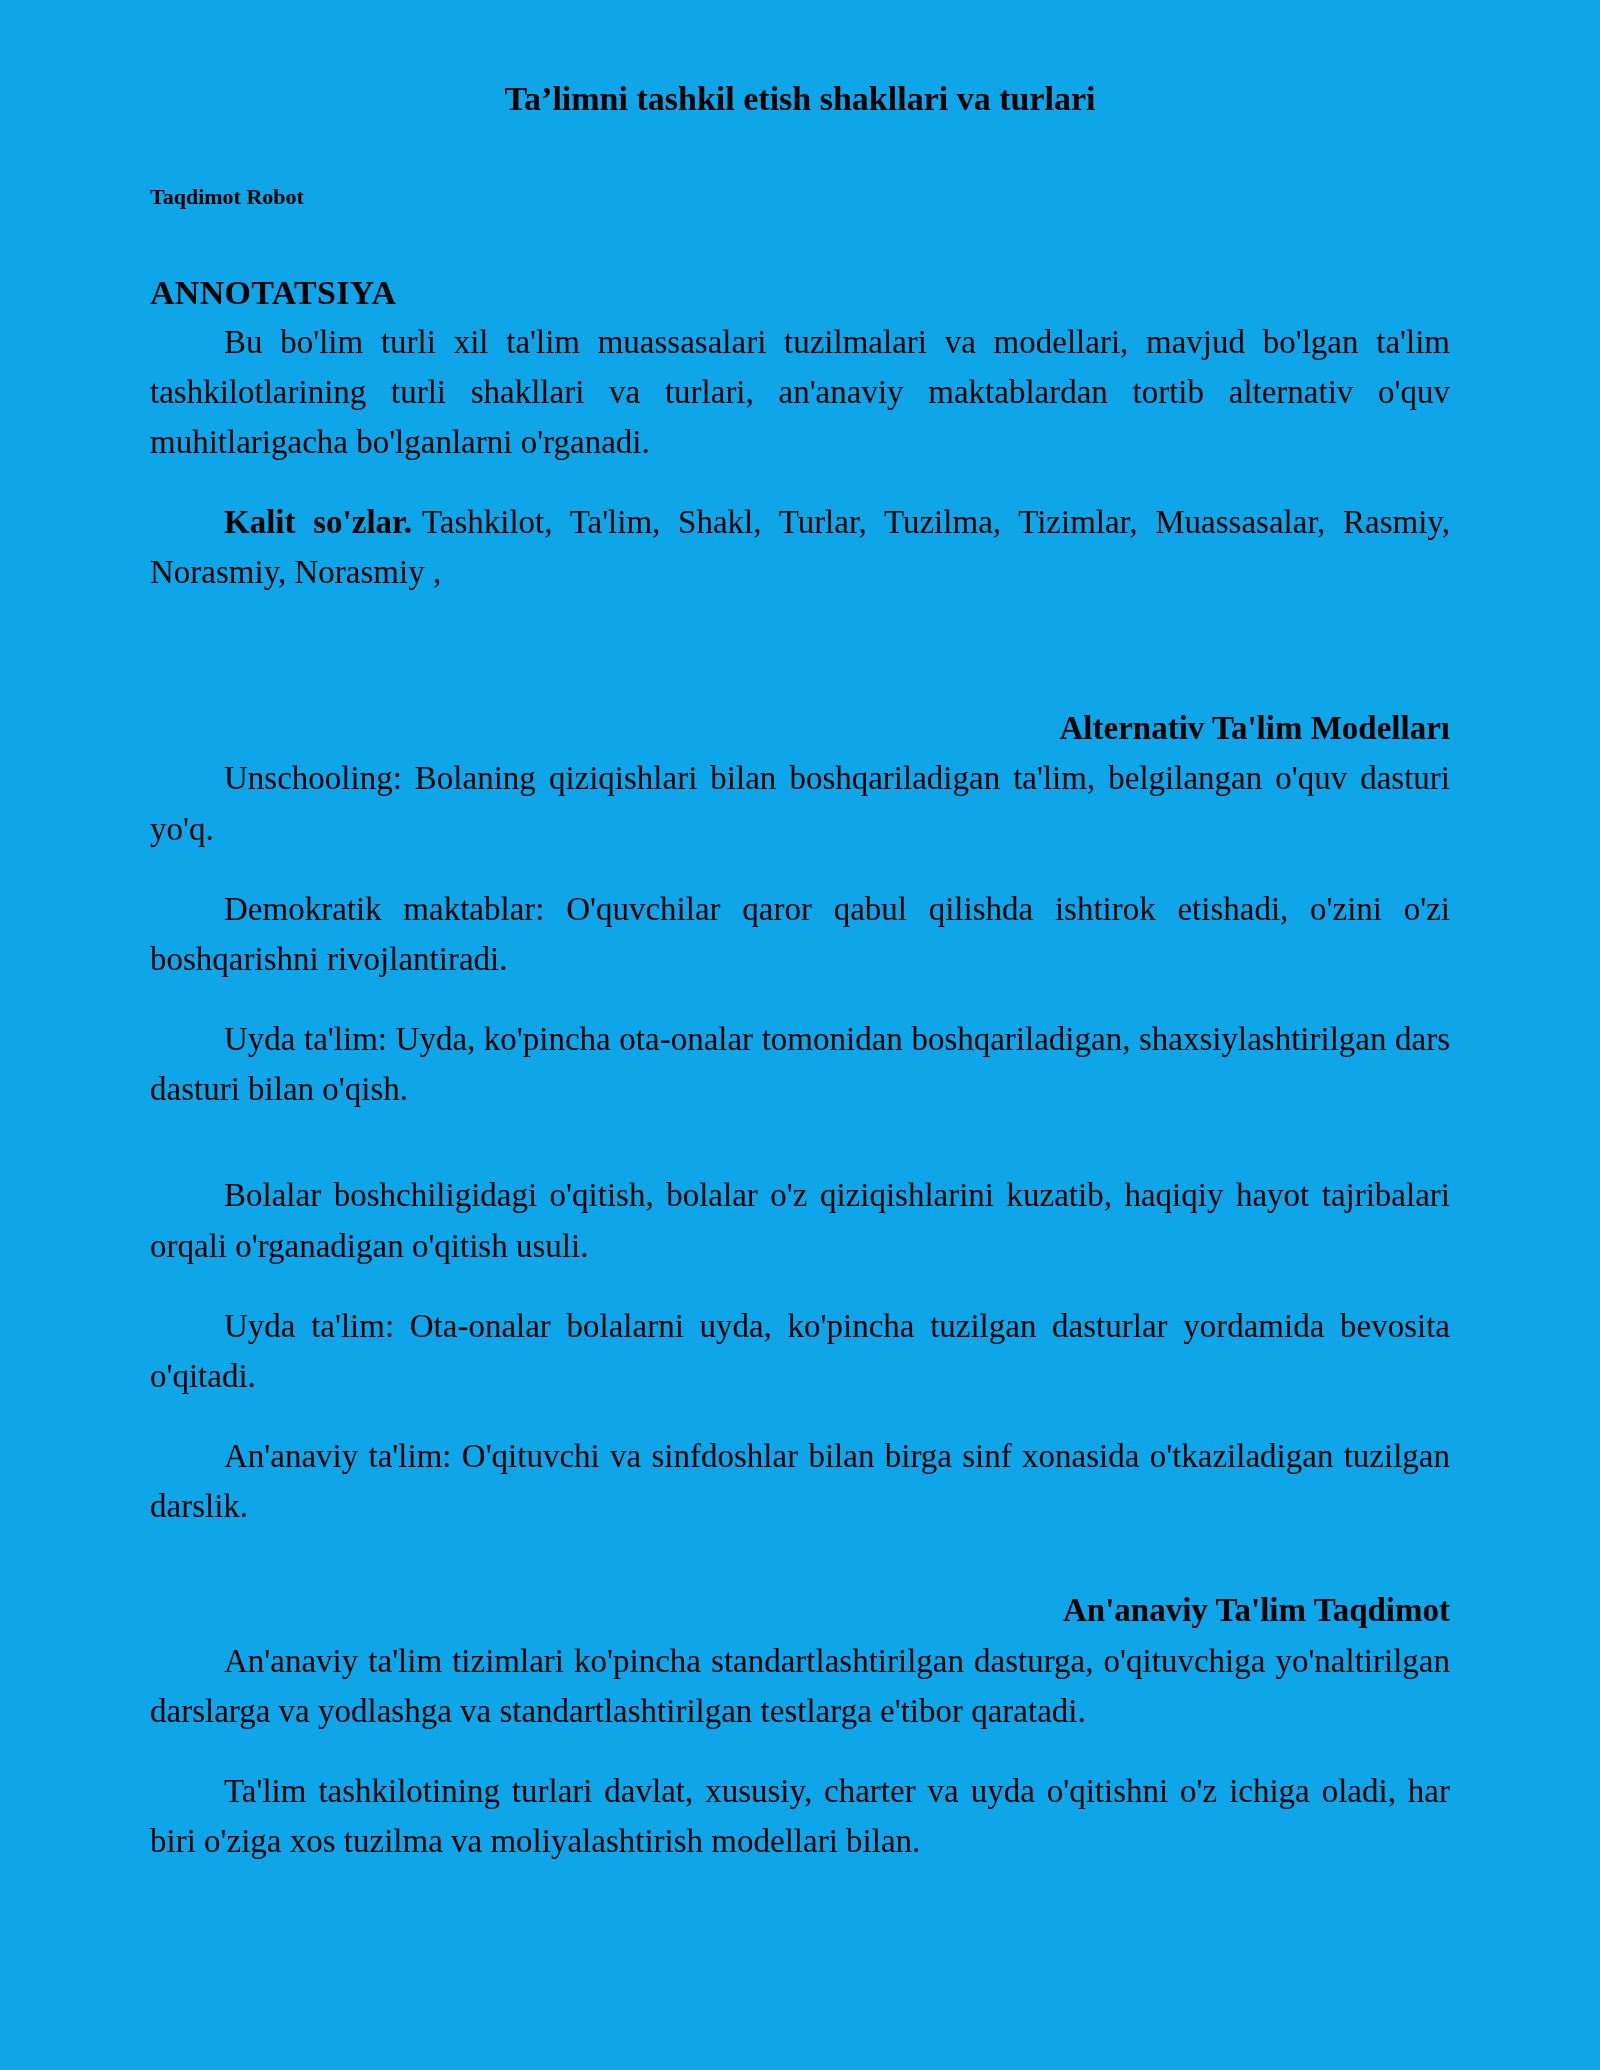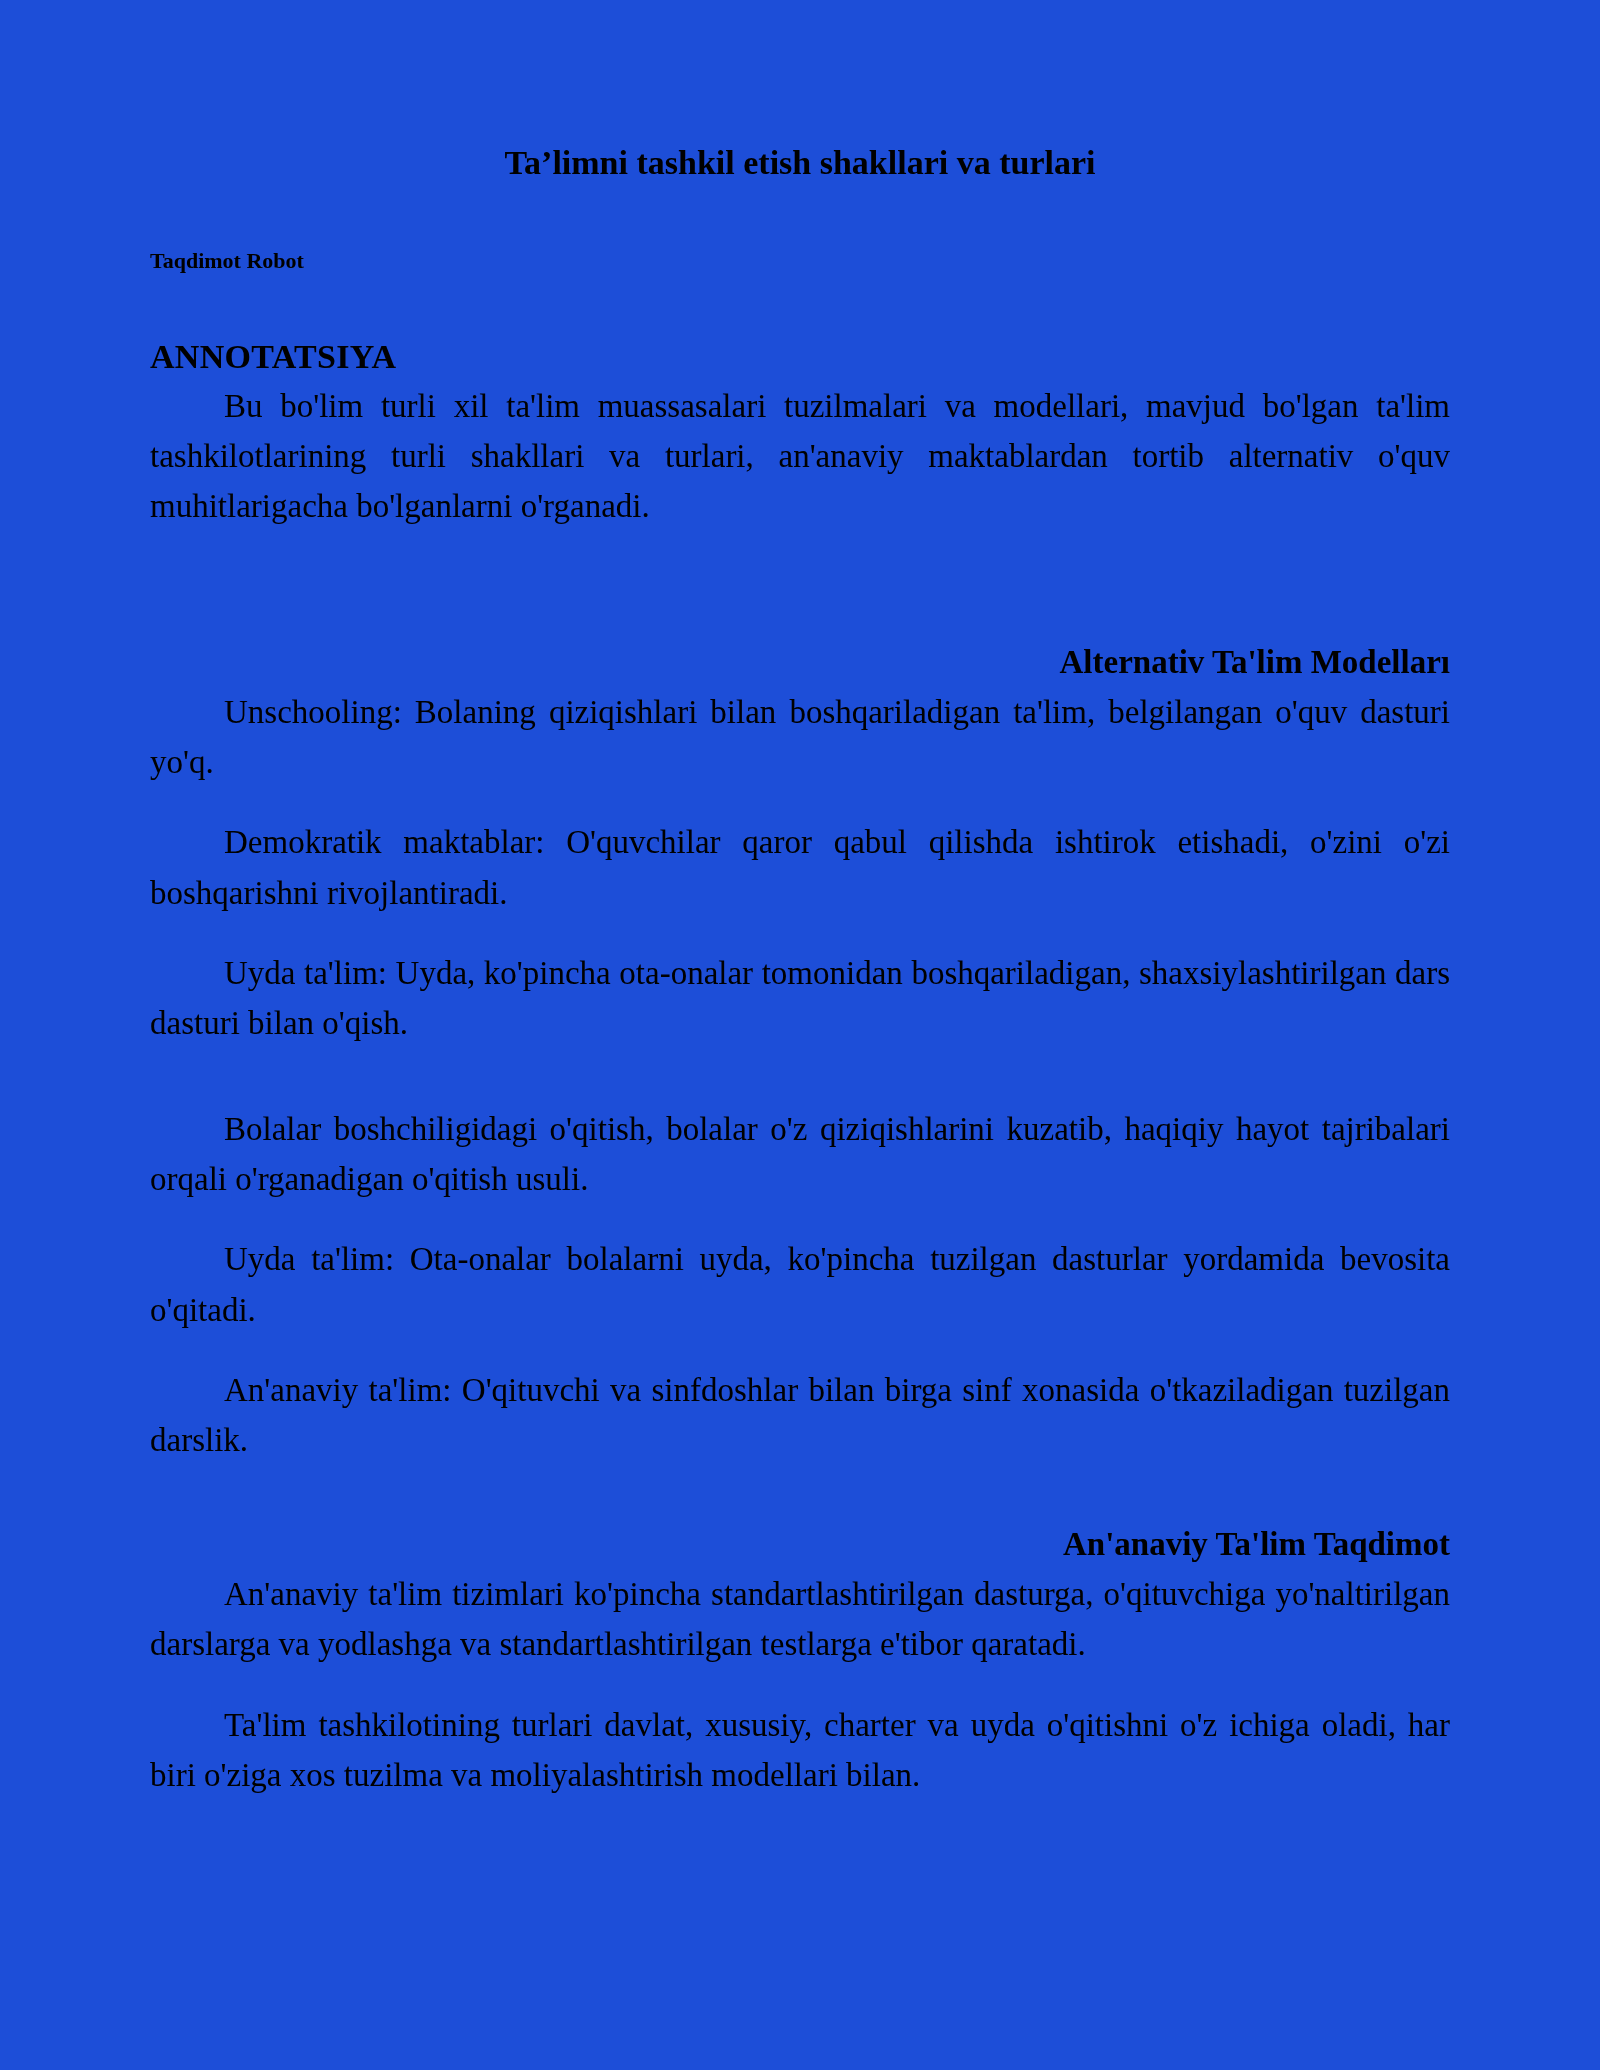--- a/index.html
+++ b/index.html
@@ -10,22 +10,22 @@
   body {
     width: 1600px;
     min-height: 2070px;
     font-family: "Liberation Serif", "DejaVu Serif", serif;
     color: #000000;
   }
   .page {
     width: 1600px;
     min-height: 2070px;
     box-sizing: border-box;
-    padding: 116px 150px 60px 150px;
-    background: #1d4ed8;
+    padding: 52px 150px 60px 150px;
+    background: #0ea5e9;
   }
   .doc-title {
     text-align: center;
     font-weight: bold;
     font-size: 34px;
     line-height: 1.25;
     margin: 26px 0 0 0;
   }
   .doc-subtitle {
     text-align: left;
@@ -85,20 +85,23 @@
 <div class="page">
 
   <h1 class="doc-title">Ta’limni tashkil etish shakllari va turlari</h1>
 
   <div class="doc-subtitle">Taqdimot Robot</div>
 
   <div class="section-title-center">ANNOTATSIYA</div>
 
   <p class="body-text tight">Bu bo'lim turli xil ta'lim muassasalari tuzilmalari va modellari, mavjud bo'lgan ta'lim tashkilotlarining turli shakllari va turlari, an'anaviy maktablardan tortib alternativ o'quv muhitlarigacha bo'lganlarni o'rganadi.</p>
 
+  <p class="body-text spaced">
+    <span class="kw-label">Kalit so'zlar.</span><span class="kw-gap"></span><span>Tashkilot, Ta'lim, Shakl, Turlar, Tuzilma, Tizimlar, Muassasalar, Rasmiy, Norasmiy, Norasmiy  ,</span>
+  </p>
 
   <div class="heading-block first">
     <h2 class="sub-heading">Alternativ Ta'lim Modelları</h2>
     <p class="body-text tight">Unschooling: Bolaning qiziqishlari bilan boshqariladigan ta'lim, belgilangan o'quv dasturi yo'q.</p>
     <p class="body-text spaced">Demokratik maktablar: O'quvchilar qaror qabul qilishda ishtirok etishadi, o'zini o'zi boshqarishni rivojlantiradi.</p>
     <p class="body-text spaced">Uyda ta'lim: Uyda, ko'pincha ota-onalar tomonidan boshqariladigan, shaxsiylashtirilgan dars dasturi bilan o'qish.</p>
   </div>
 
   <div class="heading-block">
     <p class="body-text tight">Bolalar boshchiligidagi o'qitish, bolalar o'z qiziqishlarini kuzatib, haqiqiy hayot tajribalari orqali o'rganadigan o'qitish usuli.</p>

